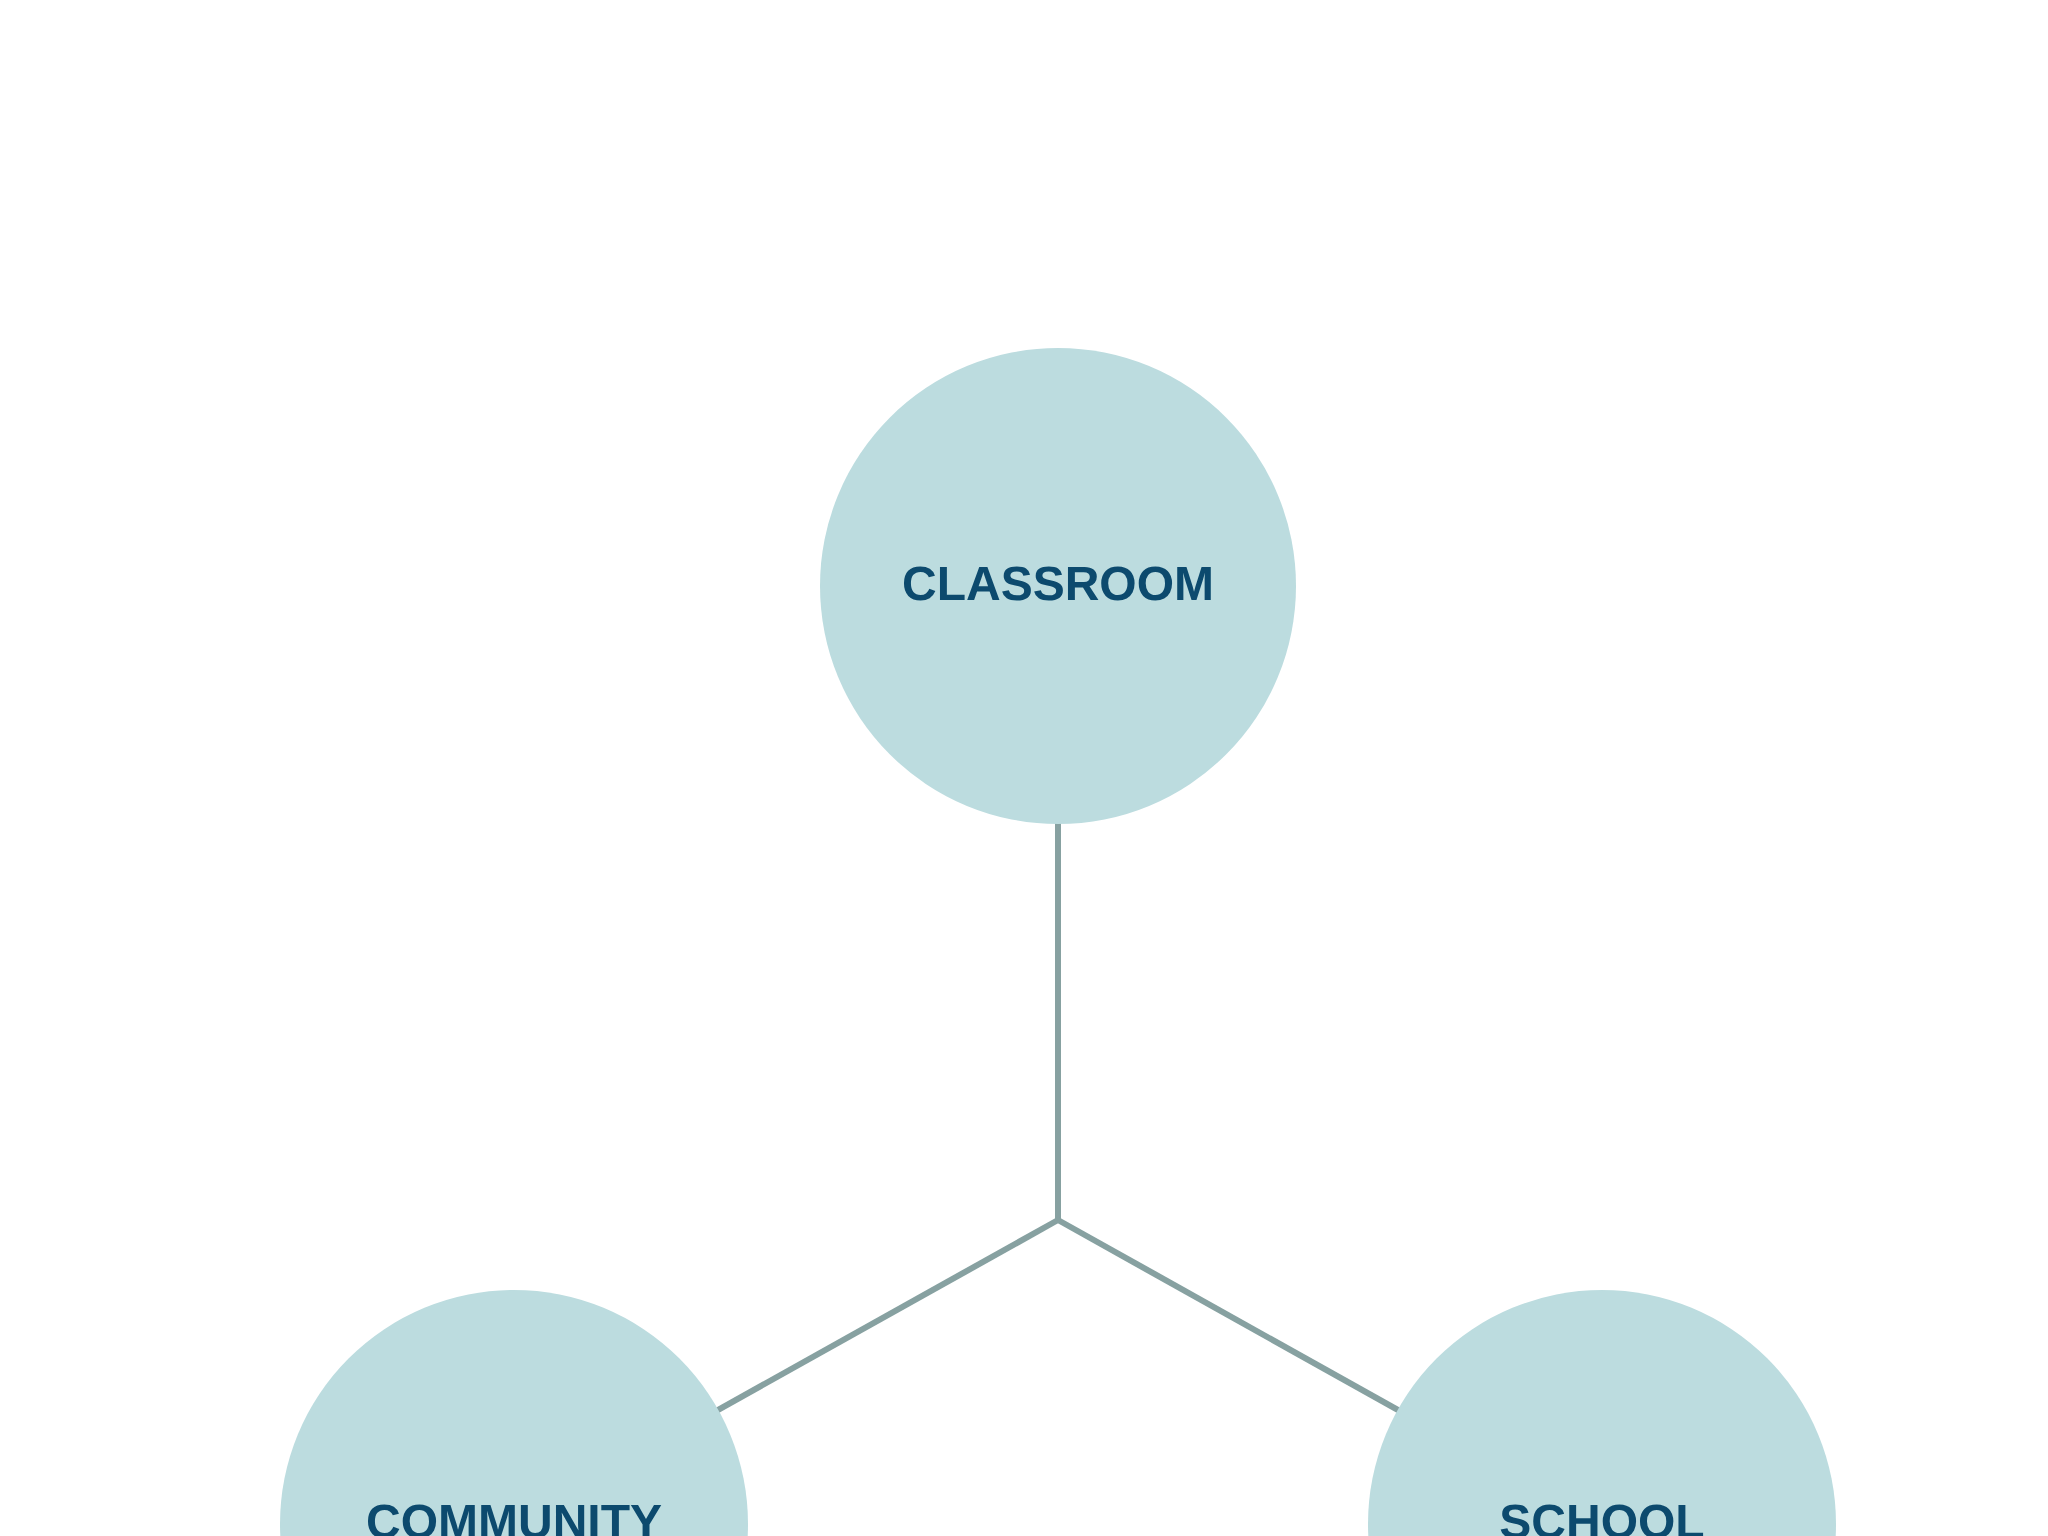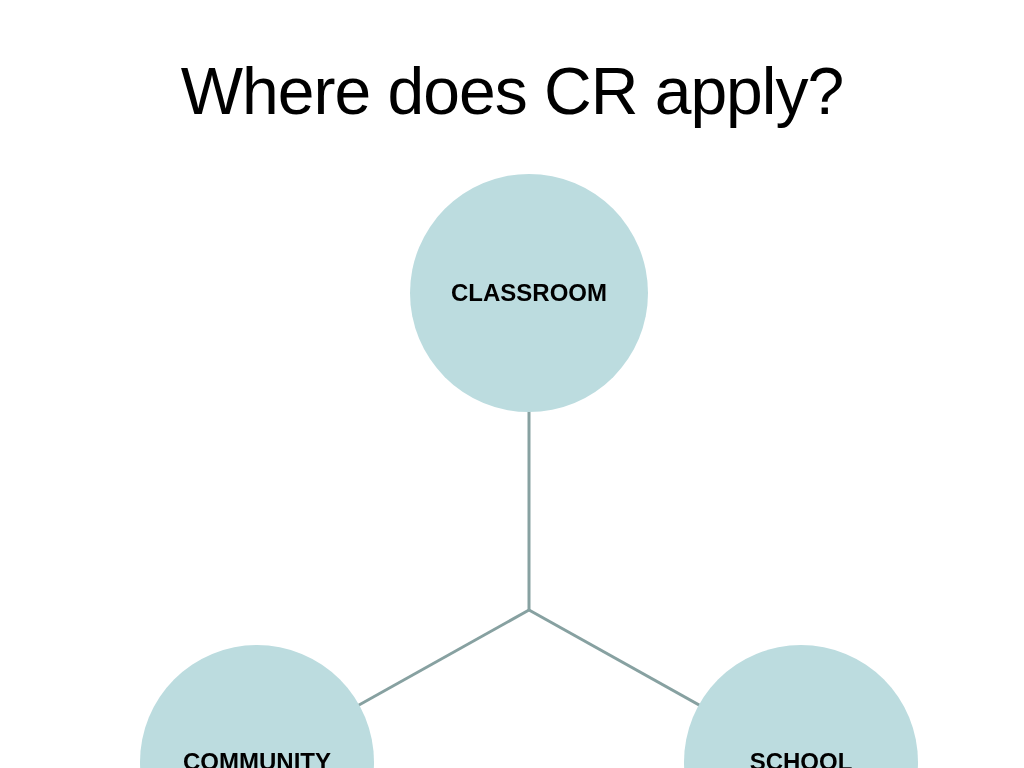--- a/index.html
+++ b/index.html
@@ -40,21 +40,21 @@
     stroke-width: 3;
   }
   .node {
     position: absolute;
     border-radius: 50%;
     background: #bcdcdf;
     display: flex;
     align-items: center;
     justify-content: center;
     text-align: center;
-    color: #000000;
+    color: #0c4a6e;
     font-weight: 700;
   }
   .node-classroom {
     left: 410px; top: 174px;
     width: 238px; height: 238px;
     font-size: 24px;
   }
   .node-center {
     left: 408px; top: 489px;
     width: 242px; height: 242px;
@@ -73,21 +73,20 @@
     left: 684px; top: 645px;
     width: 234px; height: 234px;
     font-size: 24px;
   }
 </style>
 </head>
 <body>
 
 <div class="slide">
 
-  <div class="slide-title">Where does CR apply?</div>
 
   <svg class="connectors" viewBox="0 0 1024 768" xmlns="http://www.w3.org/2000/svg">
     <line x1="529" y1="610" x2="529" y2="293"></line>
     <line x1="529" y1="610" x2="257" y2="762"></line>
     <line x1="529" y1="610" x2="801" y2="762"></line>
   </svg>
 
   <div class="node node-classroom">
     <span class="node-label">CLASSROOM</span>
   </div>

